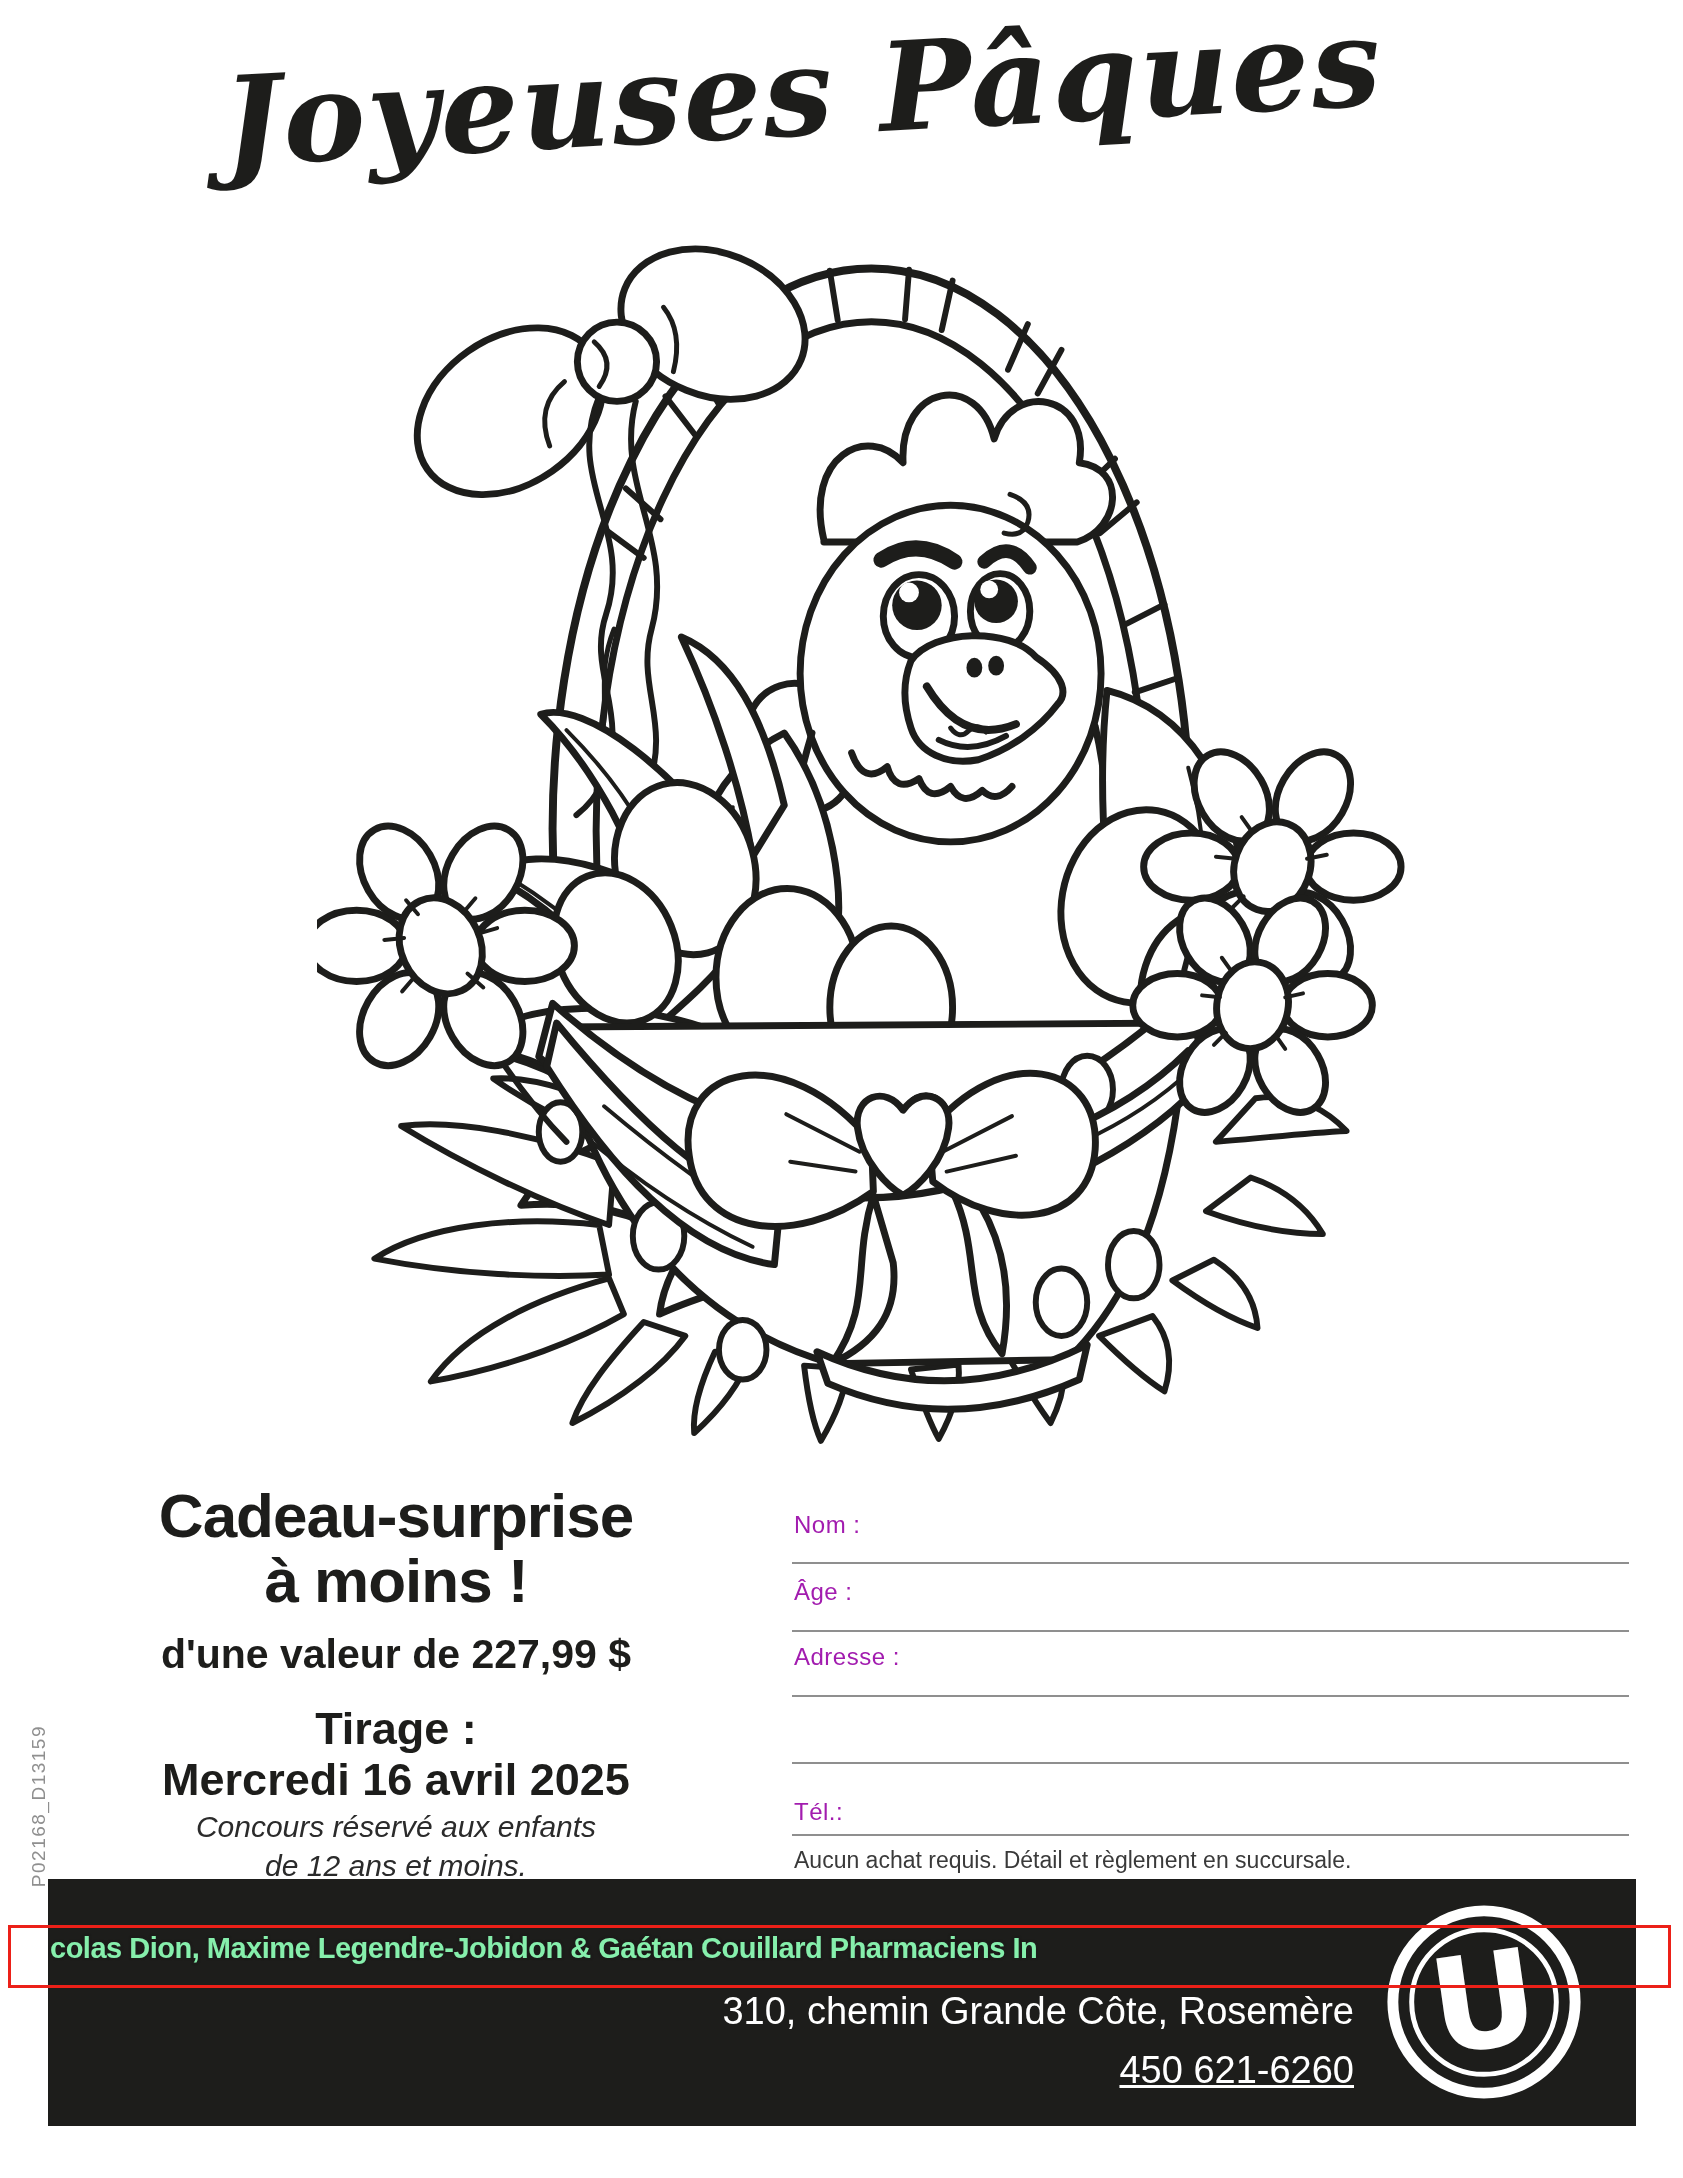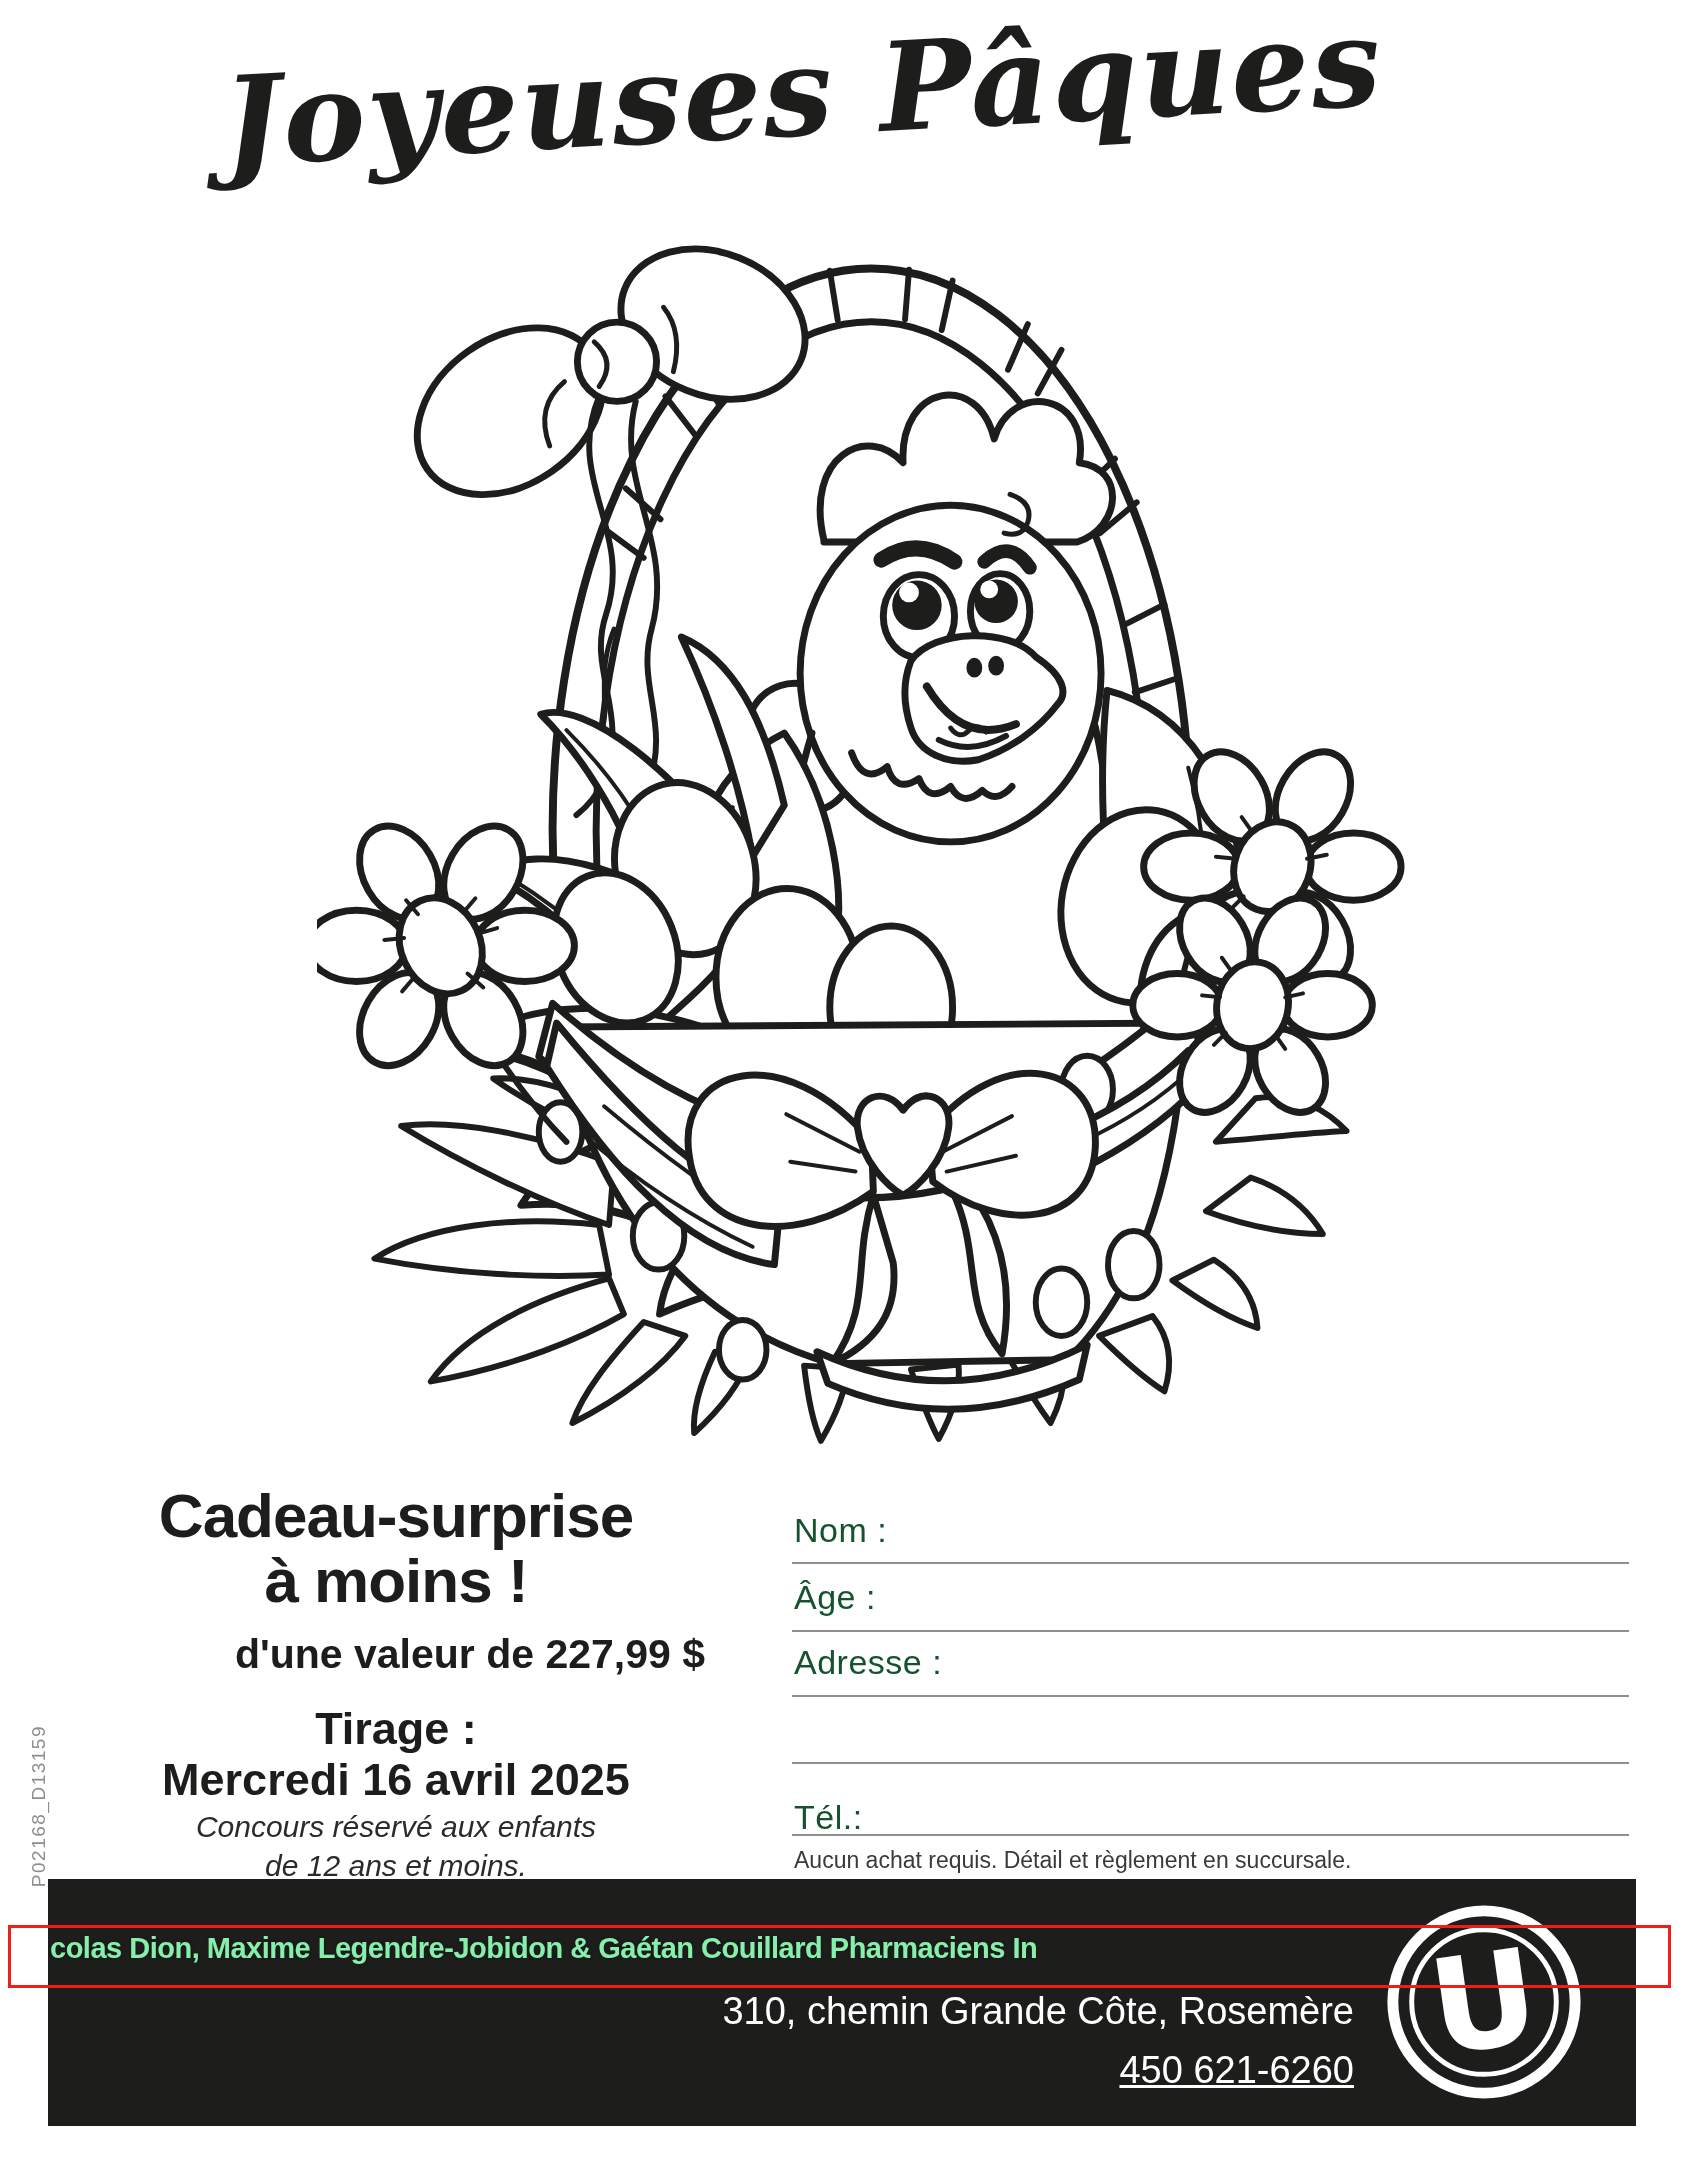--- a/index.html
+++ b/index.html
@@ -10,25 +10,25 @@
          font-family:"DejaVu Serif",serif;font-style:italic;font-weight:bold;
          font-size:123px;letter-spacing:2px;transform:rotate(-3deg);white-space:nowrap;}
 
   .illustration{position:absolute;left:317px;top:213px;width:1089px;height:1238px;}
 
   .print-code{position:absolute;left:28px;top:1725px;writing-mode:vertical-rl;
               transform:rotate(180deg);font-size:19px;color:#8f8f8f;letter-spacing:1.5px;}
 
   .contest{position:absolute;left:87px;top:1483px;width:618px;text-align:center;}
   .contest .h1{font-size:62px;font-weight:bold;line-height:1.05;letter-spacing:-1px;}
-  .contest .value{font-size:41px;font-weight:bold;margin-top:18px;text-align:right;}
+  .contest .value{font-size:41px;font-weight:bold;margin-top:18px;}
   .contest .tirage{font-size:45px;font-weight:bold;margin-top:26px;line-height:1.12;}
   .contest .small{font-size:30px;margin-top:2px;line-height:1.3;color:#2b2b2b;font-style:italic;}
 
-  .f-label{position:absolute;left:794px;font-size:34px;color:#14532d;letter-spacing:0.5px;}
+  .f-label{position:absolute;left:794px;font-size:24px;color:#a21caf;letter-spacing:0.5px;}
   .f-line{position:absolute;left:792px;width:837px;height:0;border-bottom:2px solid #8f8f8f;}
   .f-note{position:absolute;left:794px;top:1847px;font-size:23px;color:#3a3a3a;}
 
   .bar{position:absolute;left:48px;top:1879px;width:1588px;height:247px;background:#1d1d1b;overflow:hidden;}
   .pharm{position:absolute;left:2px;top:53px;font-size:29px;font-weight:bold;color:#86efac;
          white-space:nowrap;letter-spacing:-0.5px;z-index:3;
          text-shadow:0 0 3px #1d1d1b,0 0 2px #1d1d1b;}
   .addr{position:absolute;right:282px;top:111px;font-size:38px;color:#fff;z-index:3;white-space:nowrap;}
   .phone{position:absolute;right:282px;top:170px;font-size:38px;color:#fff;z-index:3;white-space:nowrap;text-decoration:underline;}
   .logo{position:absolute;left:1331px;top:18px;width:210px;height:210px;z-index:2;}

